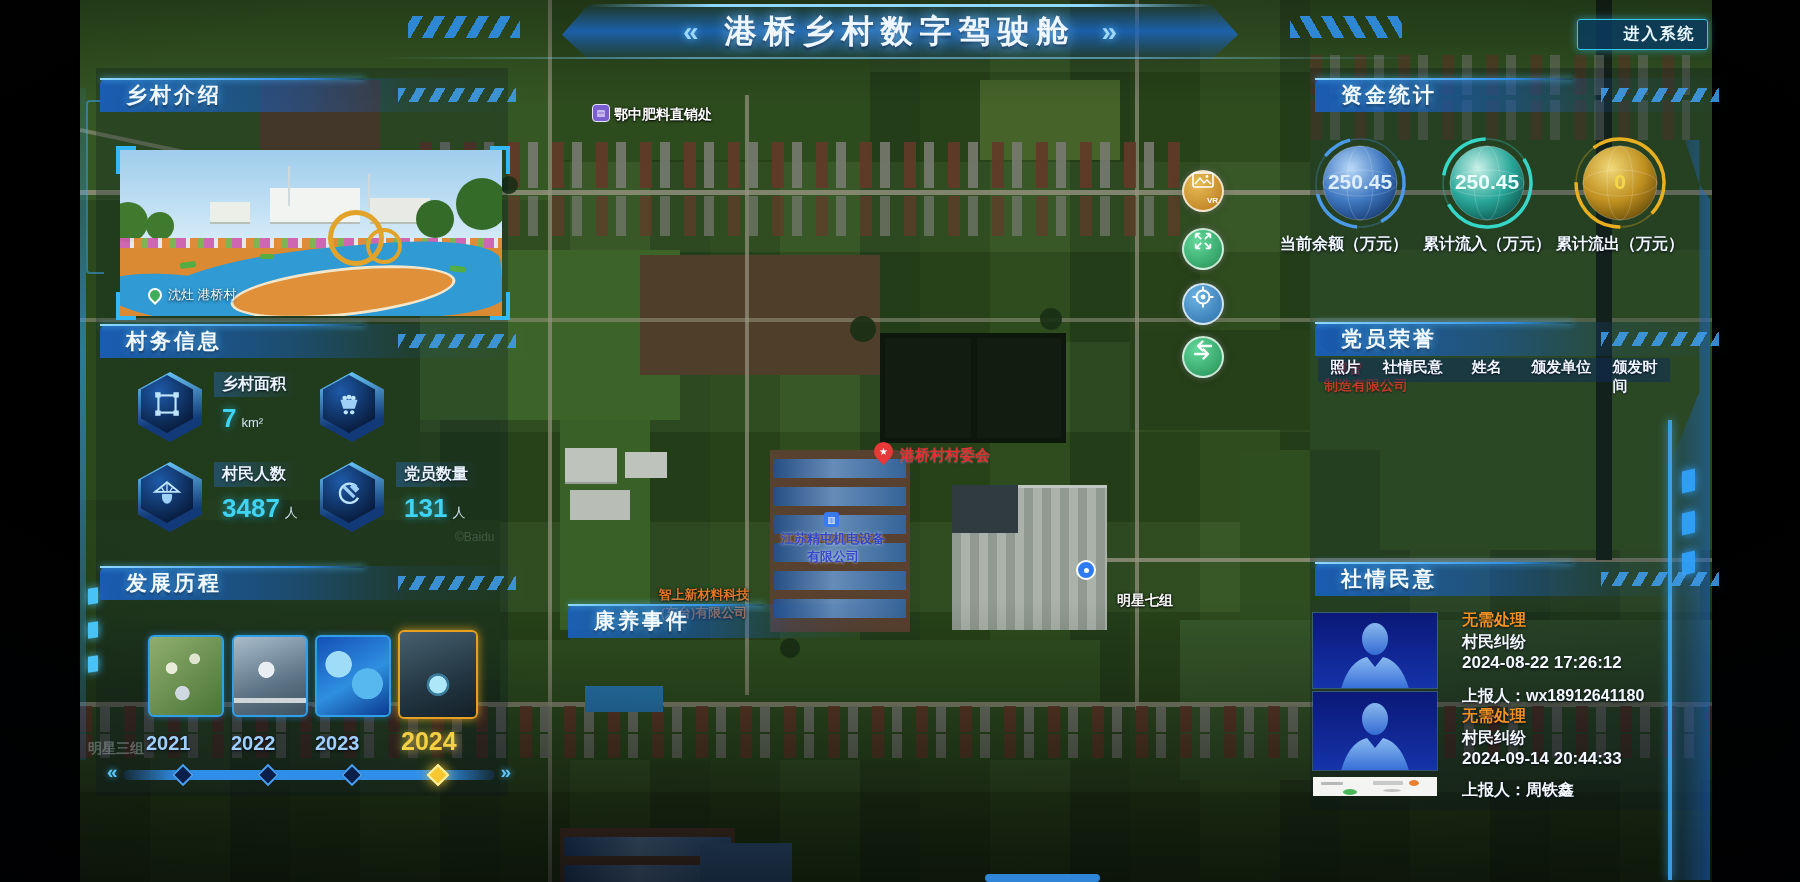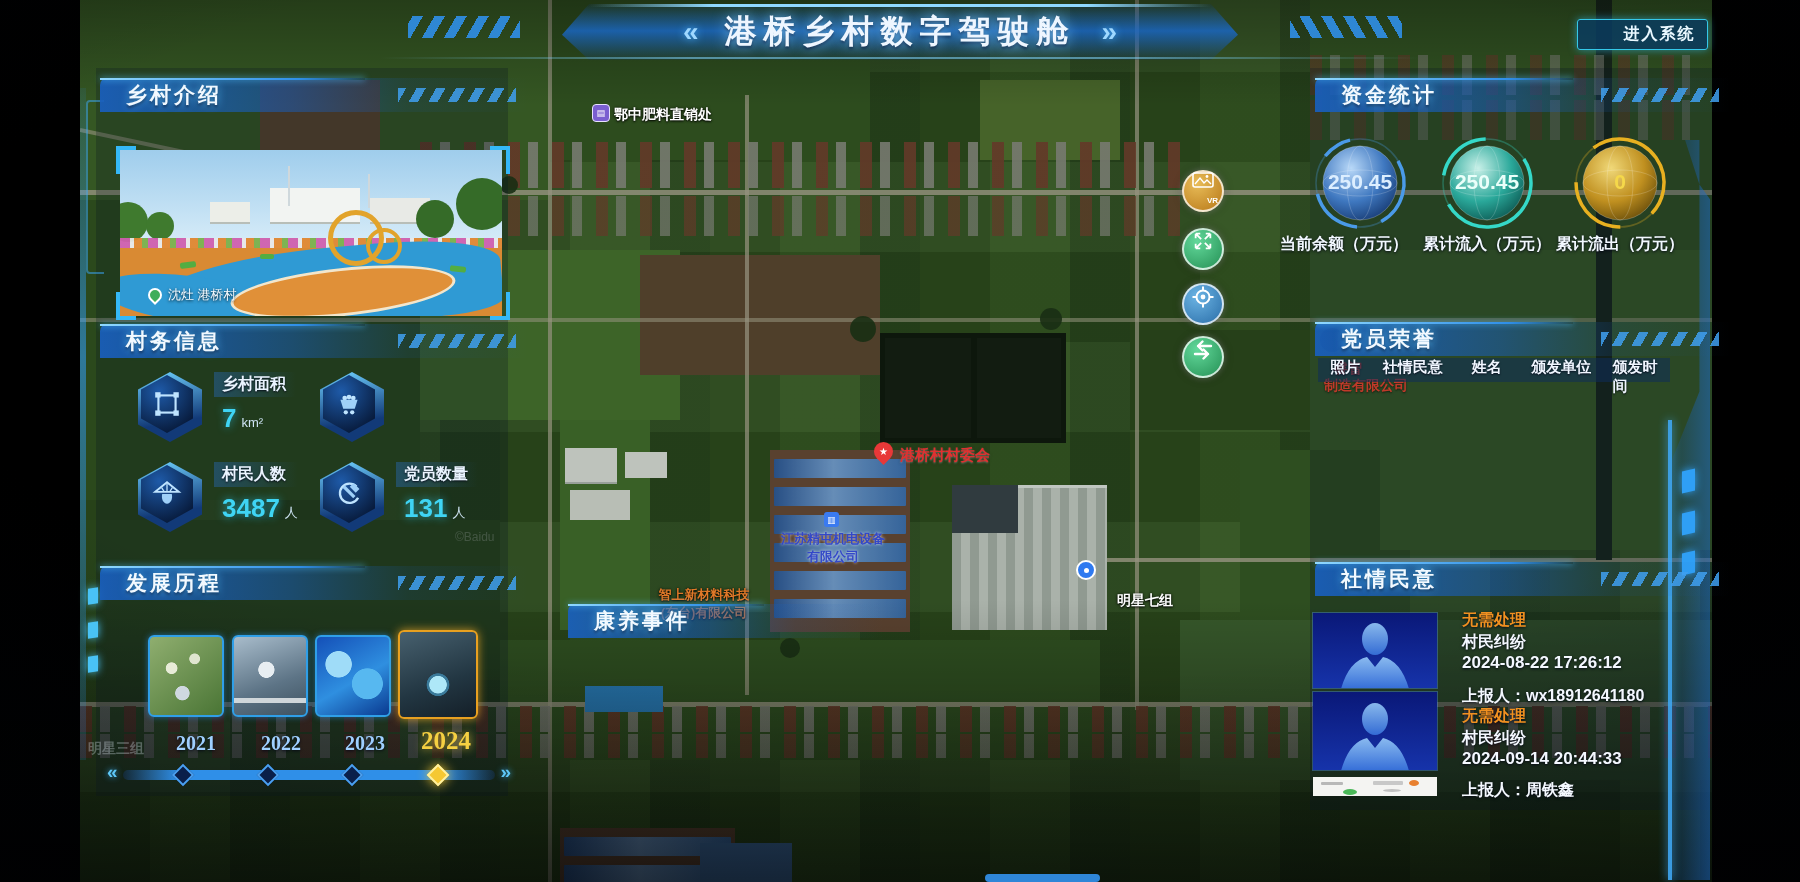--- a/index.html
+++ b/index.html
@@ -114,22 +114,22 @@
   .stat-value .num{font-size:26px;font-weight:bold;color:#3fd4f4;text-shadow:0 0 8px rgba(40,200,240,.7);}
   .stat-value .unit{font-size:13px;color:#cfe4f4;margin-left:5px;}
 
   
   .thumb{position:absolute;border:2px solid #2f9fe8;border-radius:6px;z-index:5;cursor:pointer;box-shadow:0 0 6px rgba(40,140,230,.6);}
   .thumb.active{border-color:#e8a020;box-shadow:0 0 10px rgba(240,170,40,.8);}
   .t2021{background:radial-gradient(circle at 30% 40%,#e8ecd8 0 8%,transparent 9%),radial-gradient(circle at 62% 28%,#dfe5cf 0 7%,transparent 8%),radial-gradient(circle at 45% 72%,#cfd8e0 0 10%,transparent 11%),linear-gradient(140deg,#8fae6f,#4a7535);}
   .t2022{background:radial-gradient(circle at 45% 42%,#e8eef2 0 13%,transparent 14%),linear-gradient(0deg,transparent 0 16%,#cfd6da 16% 22%,transparent 22%),linear-gradient(160deg,#a8bccb,#5d7486 60%,#3e5260);}
   .t2023{background:radial-gradient(circle at 30% 35%,#9fdcf8 0 18%,transparent 19%),radial-gradient(circle at 70% 60%,#57b8f0 0 22%,transparent 23%),linear-gradient(150deg,#1450b8,#2f8fe0 55%,#0a3a90);}
   .t2024{background:radial-gradient(circle at 50% 62%,#aee8f8 0 13%,#3a7a9a 14% 17%,transparent 18%),linear-gradient(160deg,#47606e,#223642 60%,#141f28);}
-  .year{position:absolute;z-index:5;font-weight:bold;font-size:20px;color:#9fd0ff;text-align:right;width:70px;
-    text-shadow:0 1px 3px rgba(0,0,20,.8);cursor:pointer;font-family:Liberation Serif, serif;}
+  .year{position:absolute;z-index:5;font-weight:bold;font-size:20px;color:#9fd0ff;text-align:left;width:70px;
+    text-shadow:0 1px 3px rgba(0,0,20,.8);cursor:pointer;}
   .year.active{color:#f5d042;font-size:25px;text-shadow:0 0 10px rgba(250,210,70,.8);}
   .tl-bar{position:absolute;left:123px;top:770px;width:372px;height:10px;z-index:5;border-radius:5px;
     background:linear-gradient(90deg,rgba(20,60,140,.25),#2f8fe8 15% 85%,rgba(20,60,140,.25));}
   .tl-dia{position:absolute;top:-3px;width:12px;height:12px;transform:rotate(45deg);
     background:#0a1f4a;border:2px solid #4aa0f0;cursor:pointer;}
   .tl-dia.gold{background:#f5c832;border-color:#fff0a0;box-shadow:0 0 12px #f5c832;}
   .tl-arrow{position:absolute;top:-9px;font-size:19px;font-weight:bold;color:#5fc8f8;cursor:pointer;
     text-shadow:0 0 6px rgba(60,180,255,.9);}
 
   

